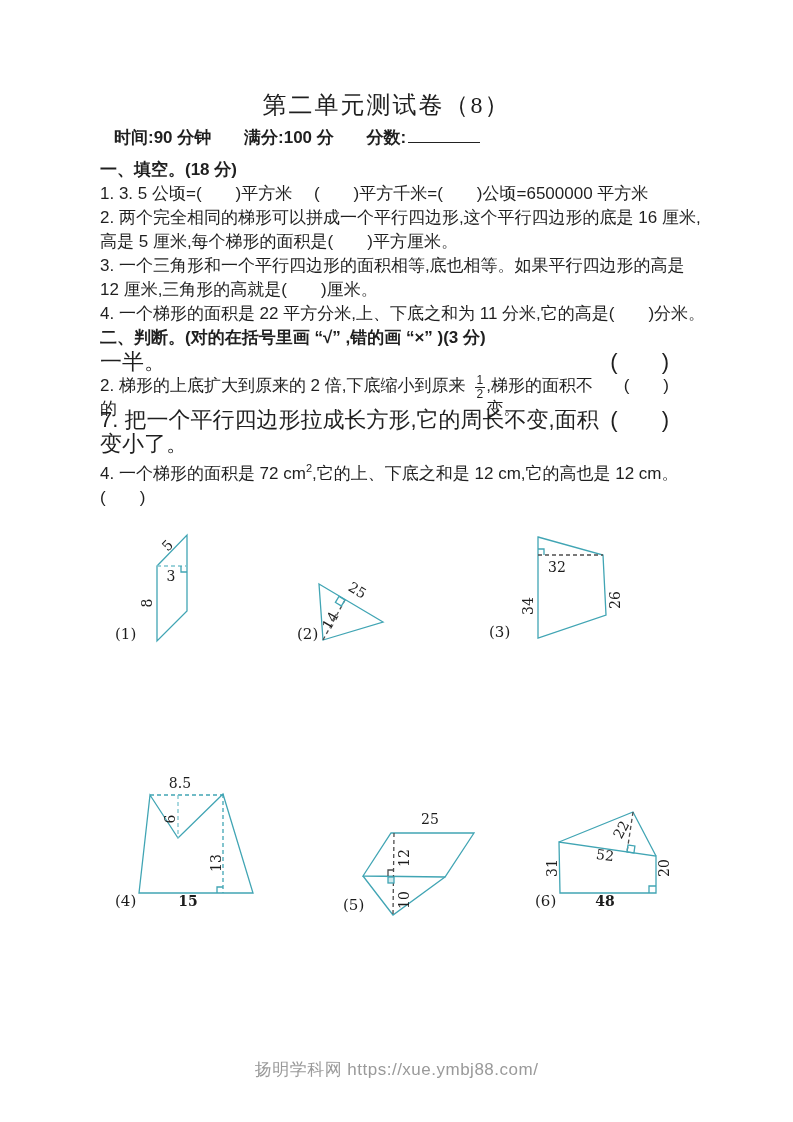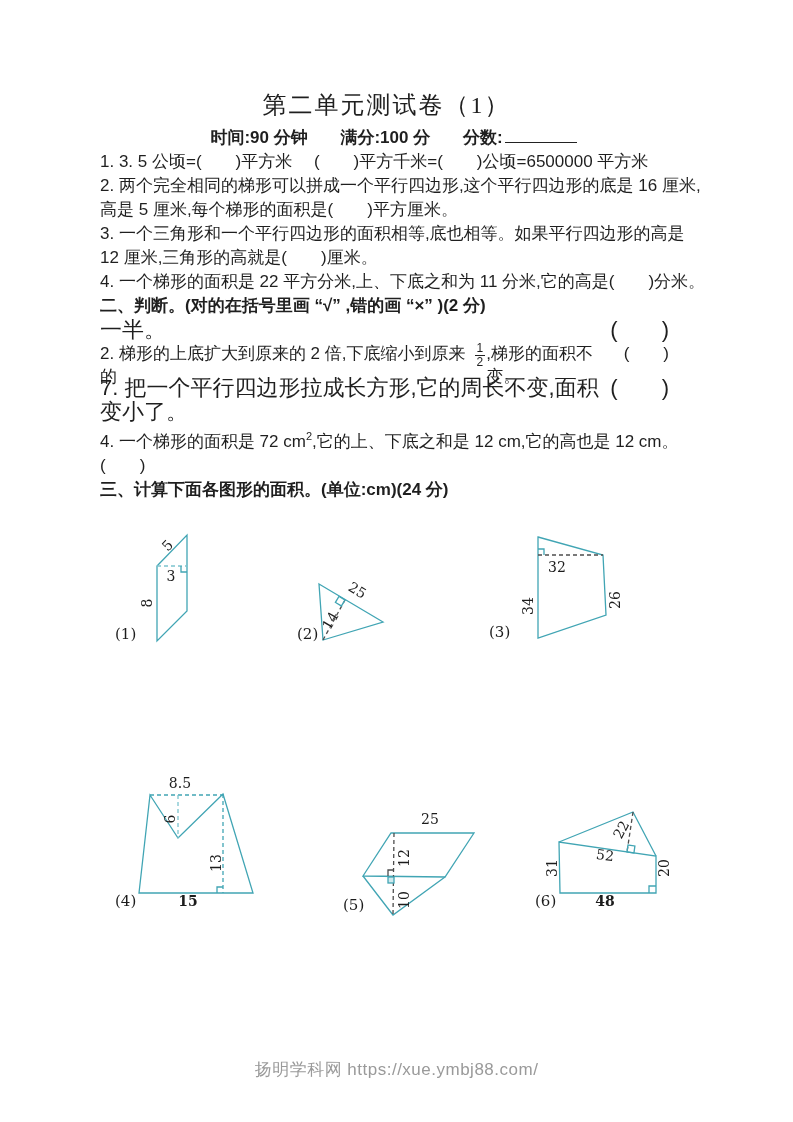--- a/index.html
+++ b/index.html
@@ -1,21 +1,21 @@
 <!DOCTYPE html>
 <html><head>
 <meta charset="utf-8">
 <style>
   html,body{margin:0;padding:0;background:#fff;}
   body{width:793px;height:1122px;position:relative;overflow:hidden;
        font-family:"Liberation Sans",sans-serif;color:#1f1f1f;}
   .content{padding:90px 120px 0 100px;width:573px;}
   .title{font-family:"Liberation Serif",serif;font-size:24px;letter-spacing:2px;
          text-align:center;line-height:30px;}
-  .meta{font-size:17px;font-weight:bold;text-align:center;line-height:24px;margin-top:6px;
+  .meta{font-size:17px;font-weight:bold;text-align:left;line-height:24px;margin-top:6px;
         white-space:nowrap;}
   .meta span{margin:0 14px;}
   .score-line{display:inline-block;width:72px;border-bottom:1.5px solid #222;height:15px;
               margin:0 0 0 2px !important;}
   .sec-heading{font-size:17px;font-weight:bold;line-height:24px;margin-top:8px;}
   .q{font-size:17px;line-height:24px;white-space:nowrap;}
   .jrow{display:flex;font-size:22px;line-height:24px;}
   .jrow .sp{margin-left:auto;padding-right:4px;}
   .jrow2{display:flex;font-size:17px;height:34px;}
   .frac{display:inline-flex;flex-direction:column;align-items:center;font-size:12px;
@@ -31,36 +31,37 @@
   .dim{font-family:"DejaVu Serif",serif;font-size:14px;fill:#1c1c1c;stroke:none !important;}
   .dimb{font-weight:bold;}
   .figno{font-family:"DejaVu Serif",serif;font-size:15px;fill:#1c1c1c;stroke:none !important;}
   .footer{position:absolute;top:1058px;left:0;width:100%;text-align:center;
           font-size:17px;color:#9a9a9a;letter-spacing:.5px;}
 </style>
 </head>
 <body>
 
 <div class="content">
-  <div class="title">第二单元测试卷（1）</div>
+  <div class="title">第二单元测试卷（8）</div>
 
   <div class="meta">
     <span>时间:90 分钟</span>
     <span>满分:100 分</span>
     <span style="margin-right:0">分数:</span><span class="score-line"></span>
   </div>
 
+  <div class="sec-heading">一、填空。(18 分)</div>
   <div class="q">1. 3. 5 公顷=(　　)平方米 　(　　)平方千米=(　　)公顷=6500000 平方米</div>
   <div class="q">2. 两个完全相同的梯形可以拼成一个平行四边形,这个平行四边形的底是 16 厘米,</div>
   <div class="q">高是 5 厘米,每个梯形的面积是(　　)平方厘米。</div>
   <div class="q">3. 一个三角形和一个平行四边形的面积相等,底也相等。如果平行四边形的高是</div>
   <div class="q">12 厘米,三角形的高就是(　　)厘米。</div>
   <div class="q">4. 一个梯形的面积是 22 平方分米,上、下底之和为 11 分米,它的高是(　　)分米。</div>
 
-  <div class="sec-heading" style="margin-top:0">二、判断。(对的在括号里画 “√” ,错的画 “×” )(2 分)</div>
+  <div class="sec-heading" style="margin-top:0">二、判断。(对的在括号里画 “√” ,错的画 “×” )(3 分)</div>
   <div class="jrow">
     <span>一半。</span>
     <span class="sp">(　　)</span>
   </div>
   <div class="jrow2">
     <span>2. 梯形的上底扩大到原来的 2 倍,下底缩小到原来的</span>
       <span class="frac">
         <span class="num">1</span>
         <span>2</span>
       </span>
@@ -69,21 +70,20 @@
   </div>
   <div class="jrow">
     <span>7. 把一个平行四边形拉成长方形,它的周长不变,面积变小了。</span>
     <span class="sp">(　　)</span>
   </div>
   <div class="q">
     <span>4. 一个梯形的面积是 72 cm</span><sup>2</sup><span>,它的上、下底之和是 12 cm,它的高也是 12 cm。</span>
   </div>
   <div class="q">(　　)</div>
 
-  <div class="sec-heading" style="margin-top:0">三、计算下面各图形的面积。(单位:cm)(24 分)</div>
 </div>
 
 <svg class="fig" style="left:110px;top:525px" width="95" height="130" viewBox="0 0 95 130">
   <polygon points="47,41 77,10 77,86 47,116"></polygon>
   <line class="dash lt" x1="47" y1="41" x2="77" y2="41"></line>
   <path d="M71,41 L71,47 L77,47"></path>
   <text class="dim" transform="translate(58,21) rotate(-45)" x="0" y="4" text-anchor="middle">5</text>
   <text class="dim" x="61" y="56" text-anchor="middle">3</text>
   <text class="dim" transform="translate(38,78) rotate(-90)" x="0" y="4" text-anchor="middle">8</text>
   <text class="figno" x="5" y="114">(1)</text>

